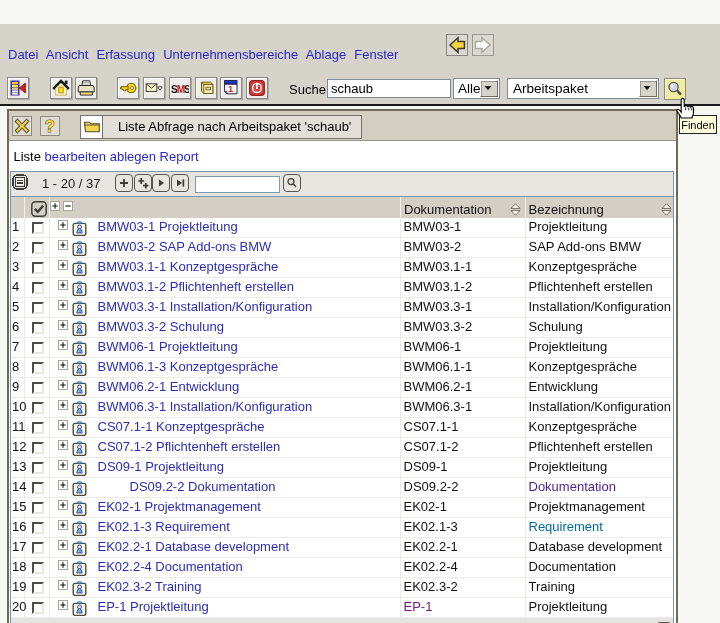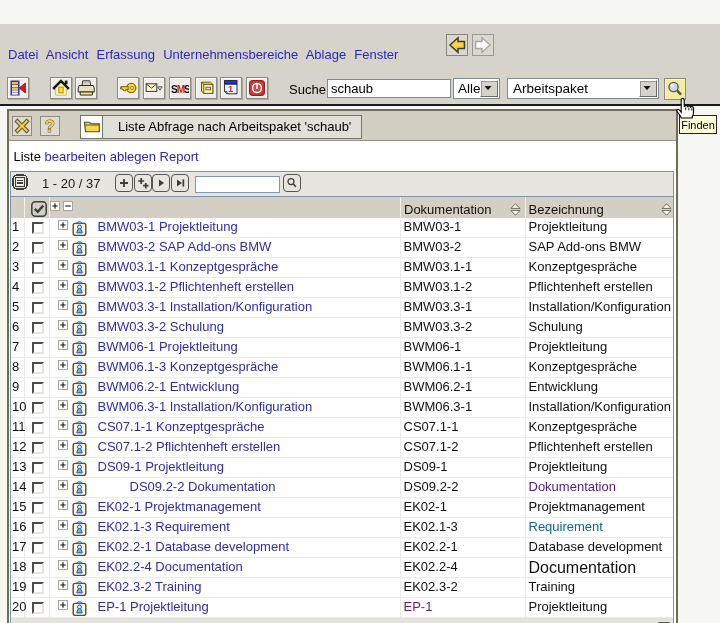--- a/index.html
+++ b/index.html
@@ -705,21 +705,21 @@
               <svg width="15" height="15" viewBox="0 0 15 15">
                 <rect x="1.2" y="2.4" width="12.6" height="12" rx="1.8" fill="#fbf8da" stroke="#4e4c44" stroke-width="1.4"></rect>
                 <path d="M5.2 2.6 v-0.7 q0-1.1 2.3-1.1 q2.3 0 2.3 1.1 v0.7 z" fill="#3488d8" stroke="#26567e" stroke-width="0.9"></path>
                 <rect x="5.7" y="1.4" width="3.6" height="0.8" fill="#90c8f0"></rect>
                 <circle cx="7.5" cy="6" r="2" fill="#d8f2fa" stroke="#4646b4" stroke-width="1"></circle>
                 <path d="M7.5 7.6 q2.4 0.2 2.7 4.3 h-5.4 q0.3-4.1 2.7-4.3 z" fill="#5cc0dc" stroke="#4646b4" stroke-width="1"></path>
               </svg>
             </div>
             <div class="abs" style="left:86.5px;top:1px;font-size:13px;color:#2d2db4;white-space:nowrap;">EK02.2-4 Documentation</div>
             <div class="abs" style="left:392.5px;top:1px;font-size:13px;color:#111;white-space:nowrap;">EK02.2-4</div>
-            <div class="abs" style="left:517.5px;top:1px;font-size:16px;color:#111;white-space:nowrap;">Documentation</div>
+            <div class="abs" style="left:517.5px;top:1px;font-size:13px;color:#111;white-space:nowrap;">Documentation</div>
           </div>
 <div class="abs" style="left:0;top:406px;width:662px;height:20px;">
             <div class="abs" style="left:0;top:19px;width:662px;height:1px;background:#ebebe8;"></div>
             <div class="abs" style="left:13px;top:0;width:1px;height:19px;background:#ebebe8;"></div>
             <div class="abs" style="left:37.5px;top:0;width:1px;height:19px;background:#ebebe8;"></div>
             <div class="abs" style="left:388.5px;top:0;width:1px;height:19px;background:#ebebe8;"></div>
             <div class="abs" style="left:513.5px;top:0;width:1px;height:19px;background:#ebebe8;"></div>
             <div class="abs" style="left:1px;top:1px;width:13px;font-size:13px;color:#111;">19</div>
             <div class="abs" style="left:21px;top:4px;width:8px;height:8px;background:#fff;border:2px solid;border-color:#4c4c4a #e8e6e0 #e8e6e0 #4c4c4a;"></div>
             <div class="abs" style="left:47px;top:2px;width:8px;height:8px;border:1px solid #a8a69c;background:#fff;">

